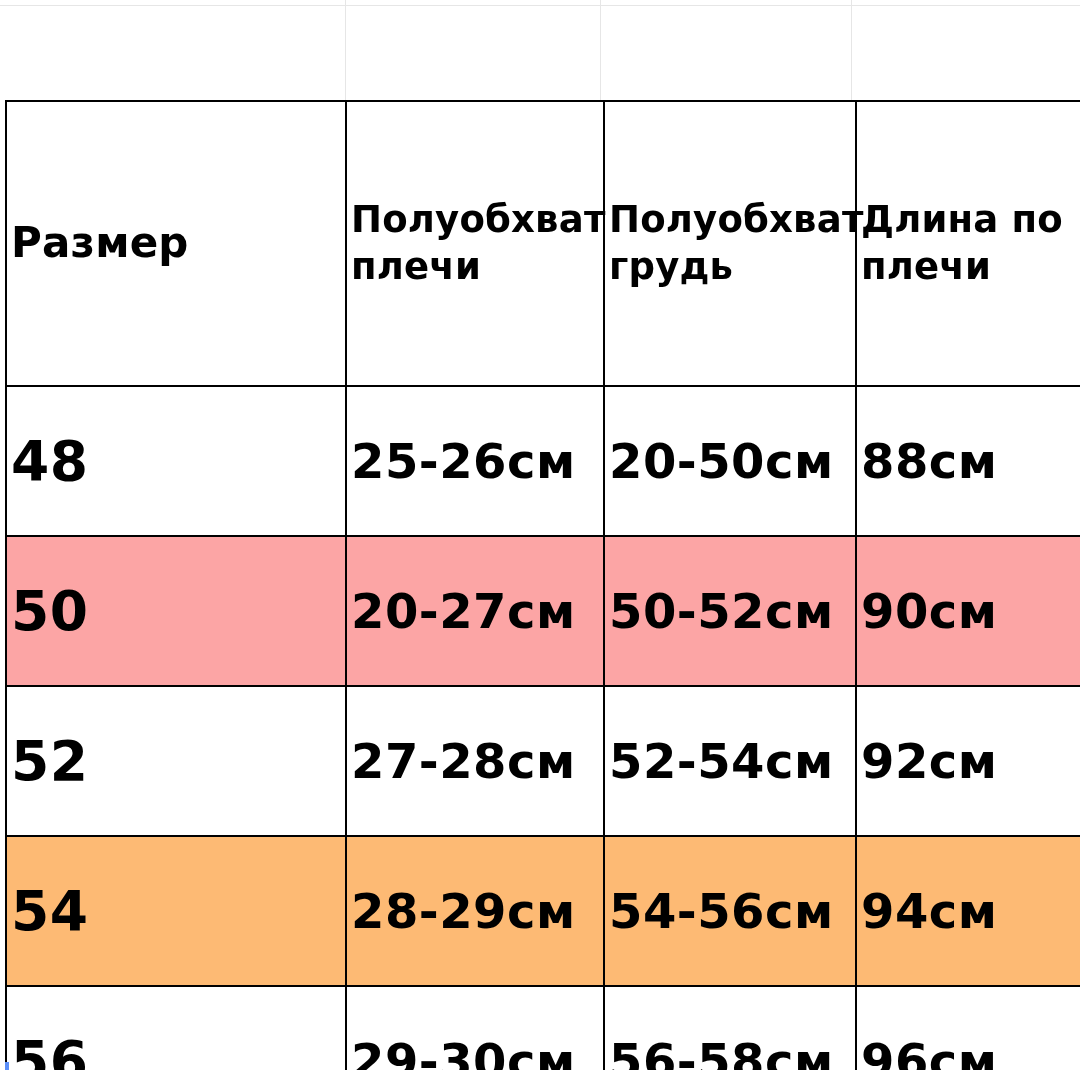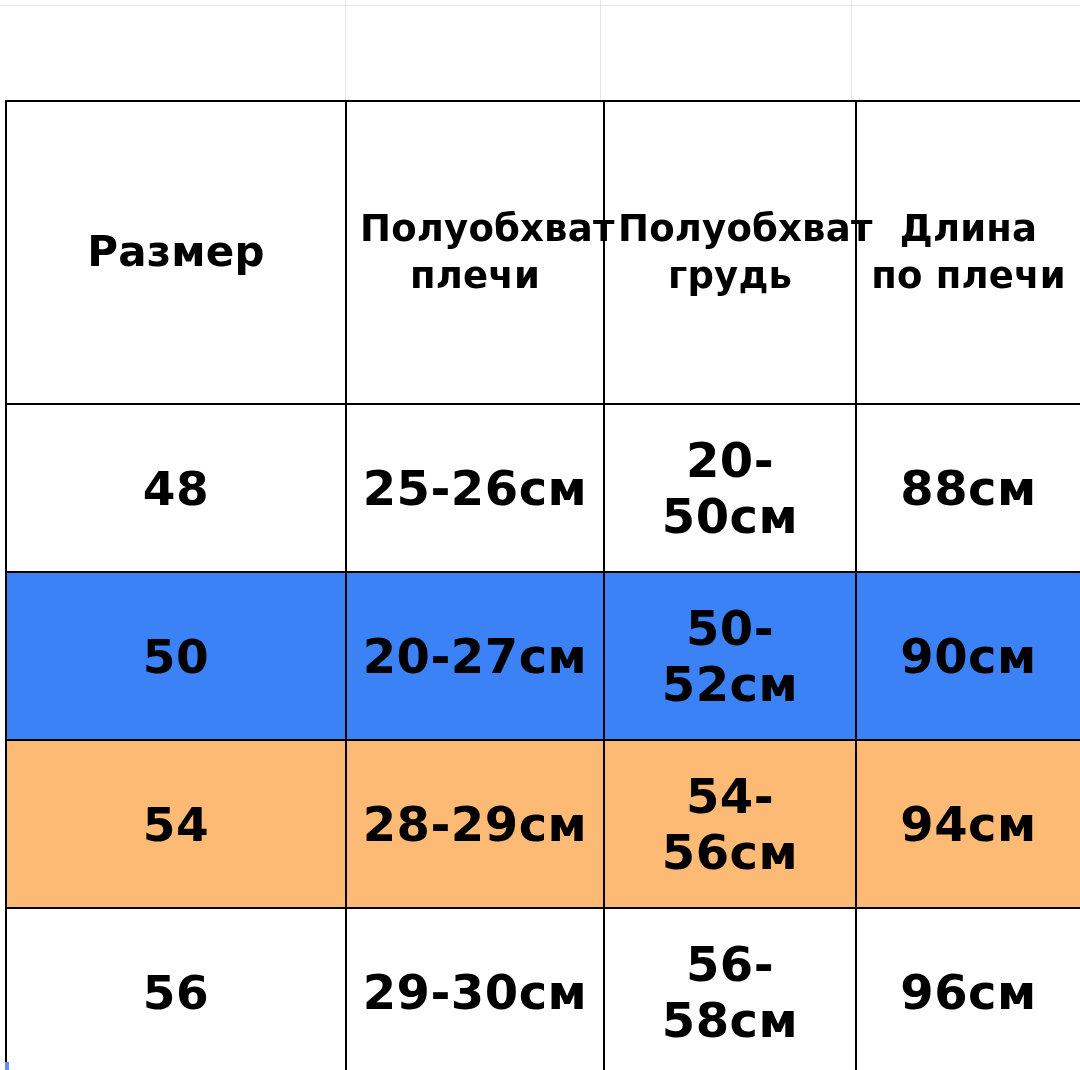--- a/index.html
+++ b/index.html
@@ -41,24 +41,24 @@
     left: 5px;
     top: 100px;
     width: 1075px;
     border-collapse: collapse;
     table-layout: fixed;
   }
 
   table.size-table td,
   table.size-table th {
     border: 2px solid #000000;
-    text-align: center;
+    text-align: left;
     vertical-align: middle;
     color: #000000;
-    padding: 13px;
+    padding: 4px;
   }
 
   
   col.c-size   { width: 340px; }
   col.c-shoul  { width: 258px; }
   col.c-chest  { width: 252px; }
   col.c-len    { width: 225px; }
 
   thead th {
     height: 275px;
@@ -71,25 +71,25 @@
     font-size: 42px;
   }
 
   tbody td {
     height: 140px;
     font-size: 48px;
     font-weight: bold;
     letter-spacing: 0.5px;
   }
   tbody td.size-cell {
-    font-size: 47px;
+    font-size: 55px;
     font-weight: bold;
   }
 
-  tr.hl-green td { background: #3b82f6; }
+  tr.hl-green td { background: #fca5a5; }
   tr.hl-yellow td { background: #fdba74; }
 
   
   .bottom-fade {
     position: absolute;
     left: 5px;
     bottom: 0;
     width: 4px;
     height: 8px;
     background: #5b8ff9;
@@ -126,20 +126,26 @@
         <td>25-26см</td>
         <td>20-50см</td>
         <td>88см</td>
       </tr>
       <tr class="hl-green">
         <td class="size-cell">50</td>
         <td>20-27см</td>
         <td>50-52см</td>
         <td>90см</td>
       </tr>
+      <tr>
+        <td class="size-cell">52</td>
+        <td>27-28см</td>
+        <td>52-54см</td>
+        <td>92см</td>
+      </tr>
       <tr class="hl-yellow">
         <td class="size-cell">54</td>
         <td>28-29см</td>
         <td>54-56см</td>
         <td>94см</td>
       </tr>
       <tr>
         <td class="size-cell">56</td>
         <td>29-30см</td>
         <td>56-58см</td>

